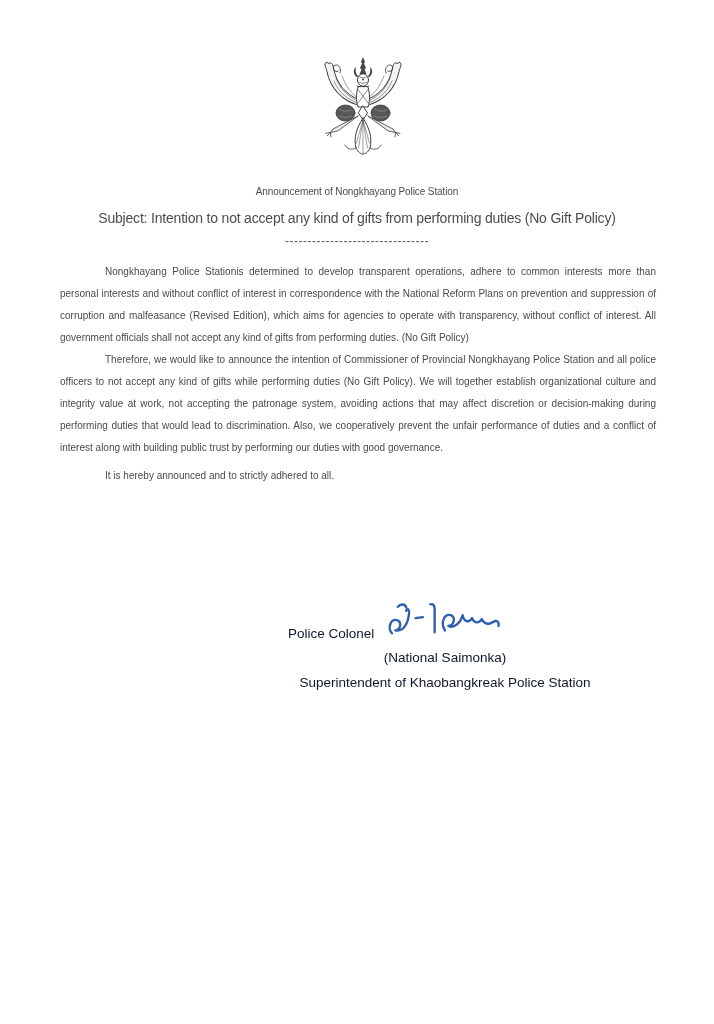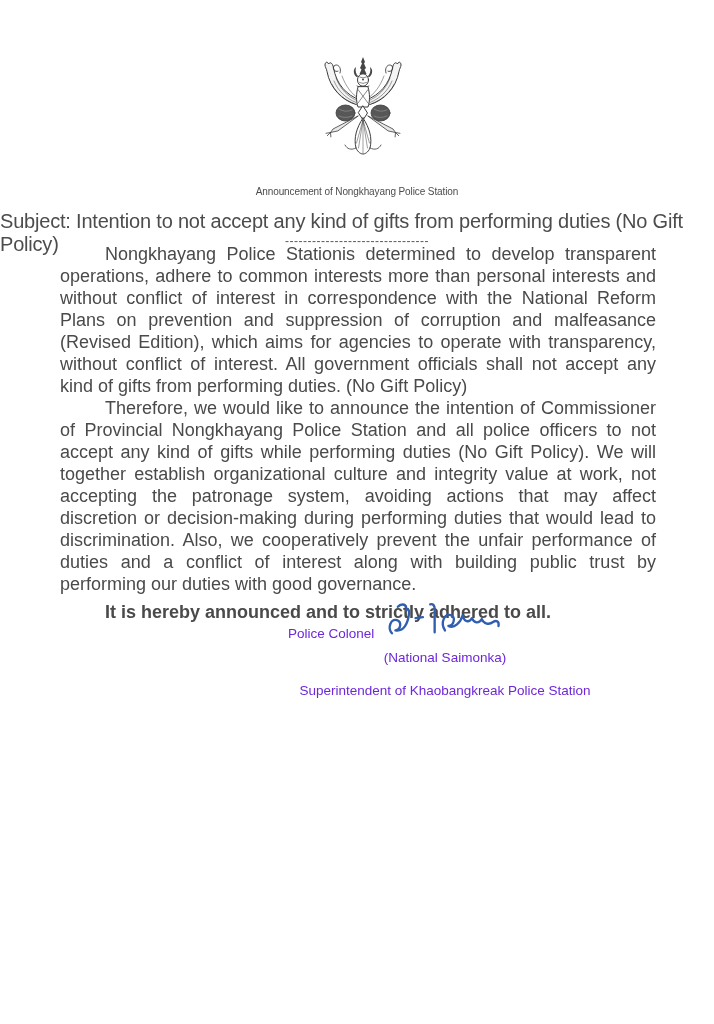--- a/index.html
+++ b/index.html
@@ -13,49 +13,49 @@
   }
   .emblem{
     position:absolute;left:312px;top:56px;width:102px;height:110px;
   }
   .doc-title{
     position:absolute;top:186px;left:0;width:714px;
     text-align:center;font-size:10px;letter-spacing:-0.1px;color:#4c4c4c;
   }
   .doc-subject{
     position:absolute;top:210px;left:0;width:714px;
-    text-align:left;font-size:20px;letter-spacing:-0.2px;color:#4c4c4c;
+    text-align:center;font-size:14px;letter-spacing:-0.2px;color:#4c4c4c;
   }
   .doc-divider{
     position:absolute;top:234px;left:0;width:714px;
     text-align:center;font-size:12px;letter-spacing:0.5px;color:#5c5c5c;
   }
   .body-copy{
-    position:absolute;top:243px;left:60px;width:596px;
-    font-size:18px;line-height:22px;color:#4a4a4a;
+    position:absolute;top:261px;left:60px;width:596px;
+    font-size:10px;line-height:22px;color:#4a4a4a;
   }
   .body-copy p{margin:0;}
   .para{
     text-align:justify;
     text-indent:45px;
   }
   .closing{
     text-align:left;
     text-indent:45px;
   }
-  .closing.first{margin-top:6px;font-weight:bold;}
+  .closing.first{margin-top:6px;}
   .closing.second{margin-top:4px;}
   .sig-block{
     position:absolute;top:598px;left:0;width:714px;height:110px;
-    font-size:13.5px;color:#6d28d9;
+    font-size:13.5px;color:#0f172a;
   }
   .sig-rank{position:absolute;left:288px;top:28px;white-space:nowrap;}
   .sig-script{position:absolute;left:383px;top:0;width:120px;height:54px;}
   .sig-name{position:absolute;left:445px;top:52px;transform:translateX(-50%);white-space:nowrap;}
-  .sig-position{position:absolute;left:445px;top:85px;transform:translateX(-50%);white-space:nowrap;}
+  .sig-position{position:absolute;left:445px;top:77px;transform:translateX(-50%);white-space:nowrap;}
 </style>
 </head>
 <body>
 
 <div class="page">
 
   <div class="emblem">
     <svg viewBox="0 0 102 110" width="102" height="110" xmlns="http://www.w3.org/2000/svg">
       <g stroke="#3c3c3c" fill="none" stroke-width="1" stroke-linecap="round" stroke-linejoin="round">
 

